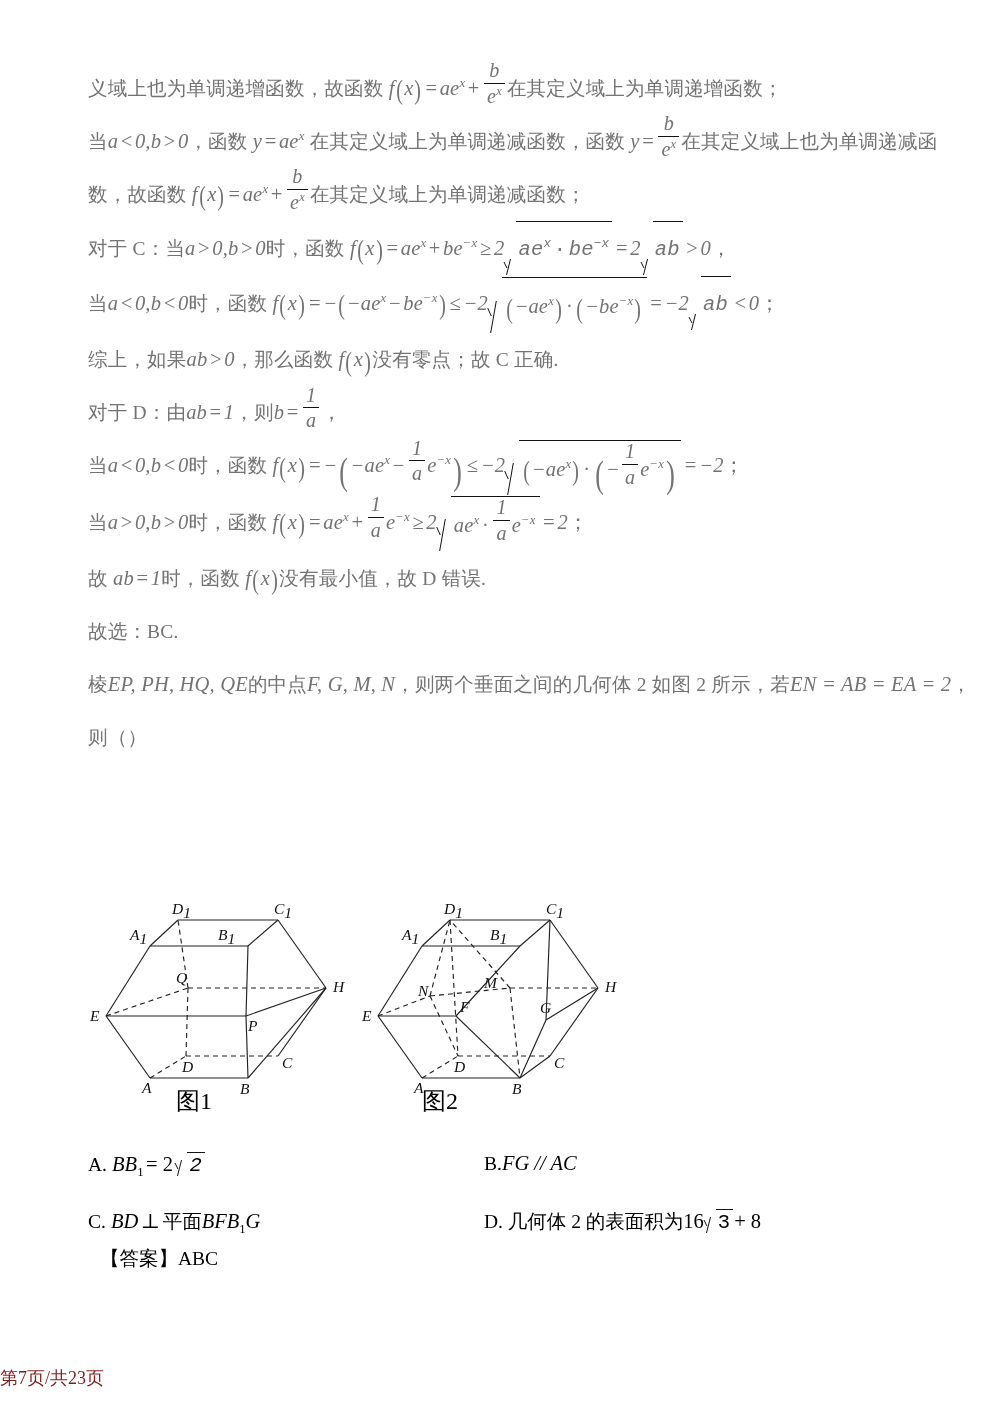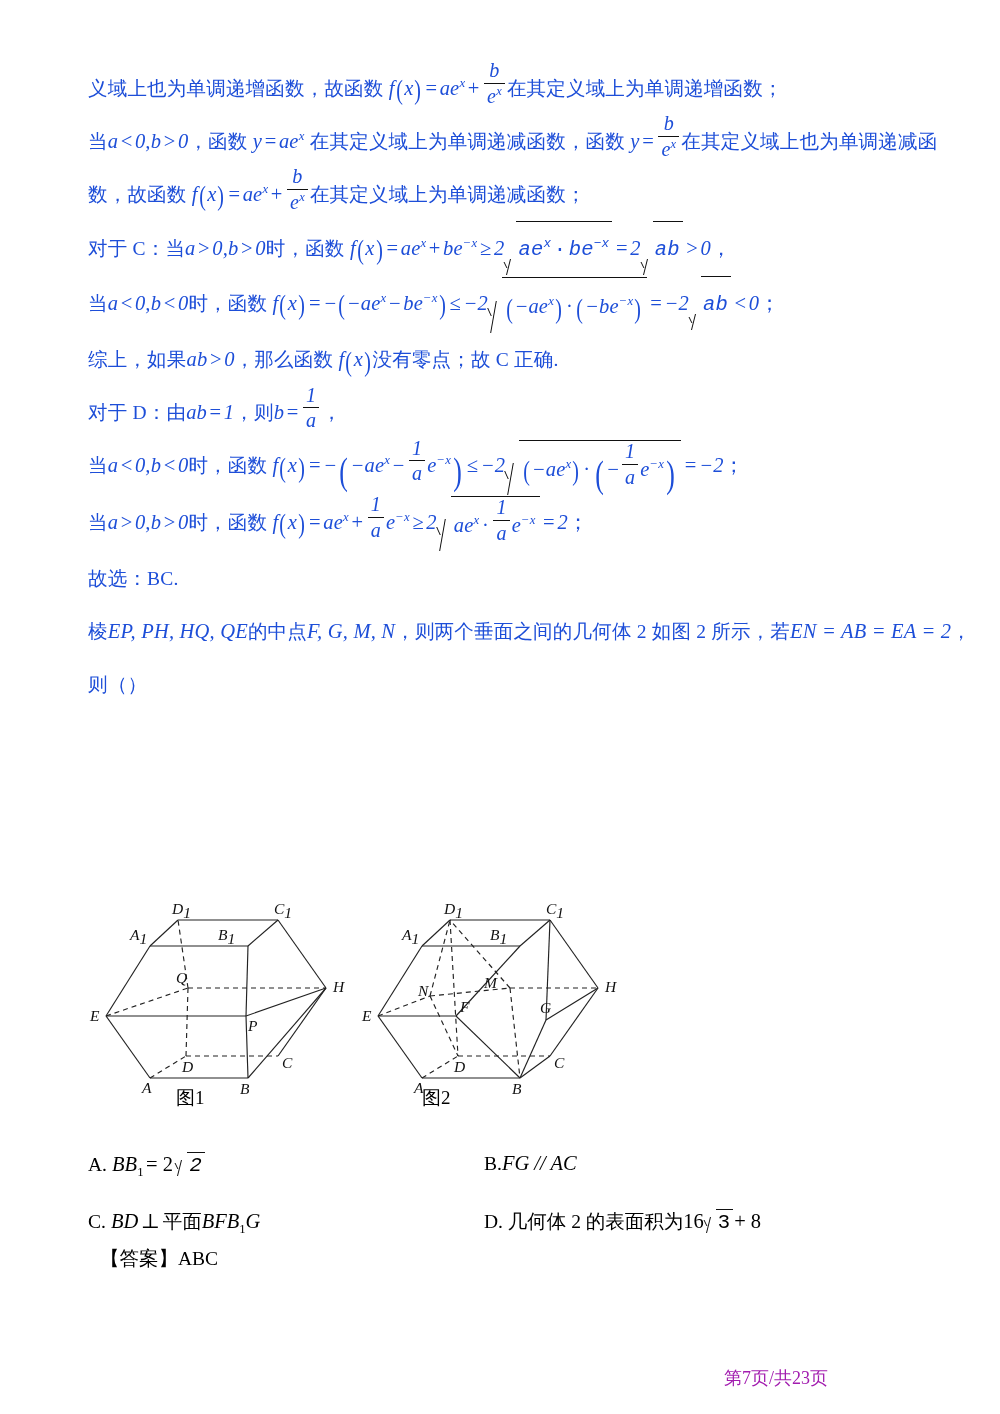--- a/index.html
+++ b/index.html
@@ -23,21 +23,21 @@
   }
   .content {
     position: absolute;
     left: 88px;
     top: 62px;
     width: 830px;
   }
   .line {
     font-size: 19.5px;
     line-height: 53px;
-    color: #1d4ed8;
+    color: #737373;
     white-space: nowrap;
     letter-spacing: 0.2px;
   }
   
   .m {
     font-family: "Liberation Serif", "DejaVu Serif", serif;
     font-style: italic;
     font-size: 20.5px;
   }
   .mr {
@@ -178,21 +178,21 @@
   }
   .figcaptions {
     position: absolute;
     left: 88px;
     top: 1085px;
     width: 830px;
     height: 34px;
   }
   .figcap {
     position: absolute;
-    font-size: 19px;
+    font-size: 24px;
     font-style: normal;
   }
   .figcap1 { left: 88px; }
   .figcap2 { left: 334px; }
 
   
   .options {
     position: absolute;
     left: 88px;
     top: 1132px;
@@ -211,23 +211,23 @@
     position: absolute;
     left: 100px;
     top: 1245px;
     font-size: 19.5px;
   }
   .footer {
     position: absolute;
     left: 0;
     top: 1366px;
     width: 828px;
-    text-align: right;
+    text-align: left;
     font-size: 18px;
-    color: #a21caf;
+    color: #7f1d1d;
   }
   svg text {
     font-family: "Liberation Serif", "DejaVu Serif", serif;
     font-style: italic;
     font-size: 15.5px;
     fill: #111;
   }
 </style>
 </head>
 <body>
@@ -266,20 +266,23 @@
     </div>
 
     <div class="line">
       <span class="cn">当</span><span class="m"><i>a</i><span class="op">&lt;</span>0,<i>b</i><span class="op">&lt;</span>0</span><span class="cn">时，函数</span><span class="m"> <i>f</i><span class="pmed">(</span><i>x</i><span class="pmed">)</span><span class="op">=</span>−<span class="pbig">(</span>−<i>ae</i><sup class="e">x</sup><span class="op">−</span><span class="frac"><span class="num">1</span><span class="den"><i>a</i></span></span><i>e</i><sup class="e">−x</sup><span class="pbig">)</span><span class="op">≤</span>−2<span class="sqrtbig"><span class="radicand"><span class="pmed">(</span>−<i>ae</i><sup class="e">x</sup><span class="pmed">)</span><span class="op">·</span><span class="pbig">(</span>−<span class="frac"><span class="num">1</span><span class="den"><i>a</i></span></span><i>e</i><sup class="e">−x</sup><span class="pbig">)</span></span></span><span class="op">=</span>−2<span class="mr">；</span></span>
     </div>
 
     <div class="line">
       <span class="cn">当</span><span class="m"><i>a</i><span class="op">&gt;</span>0,<i>b</i><span class="op">&gt;</span>0</span><span class="cn">时，函数</span><span class="m"> <i>f</i><span class="pmed">(</span><i>x</i><span class="pmed">)</span><span class="op">=</span><i>ae</i><sup class="e">x</sup><span class="op">+</span><span class="frac"><span class="num">1</span><span class="den"><i>a</i></span></span><i>e</i><sup class="e">−x</sup><span class="op">≥</span>2<span class="sqrtbig"><span class="radicand"><i>ae</i><sup class="e">x</sup><span class="op">·</span><span class="frac"><span class="num">1</span><span class="den"><i>a</i></span></span><i>e</i><sup class="e">−x</sup></span></span><span class="op">=</span>2<span class="mr">；</span></span>
     </div>
 
+    <div class="line">
+      <span class="cn">故</span><span class="m"> <i>ab</i><span class="op">=</span>1</span><span class="cn">时，函数</span><span class="m"> <i>f</i><span class="pmed">(</span><i>x</i><span class="pmed">)</span></span><span class="cn">没有最小值，故 D 错误.</span>
+    </div>
 
     <div class="line">
       <span class="cn">故选：BC.</span>
     </div>
 
 
     <div class="line">
       <span class="cn">棱</span><span class="m">EP, PH, HQ, QE</span><span class="cn">的中点</span><span class="m">F, G, M, N</span><span class="cn">，则两个垂面之间的几何体 2 如图 2 所示，若</span><span class="m">EN = AB = EA = 2</span><span class="cn">，</span>
     </div>
 

